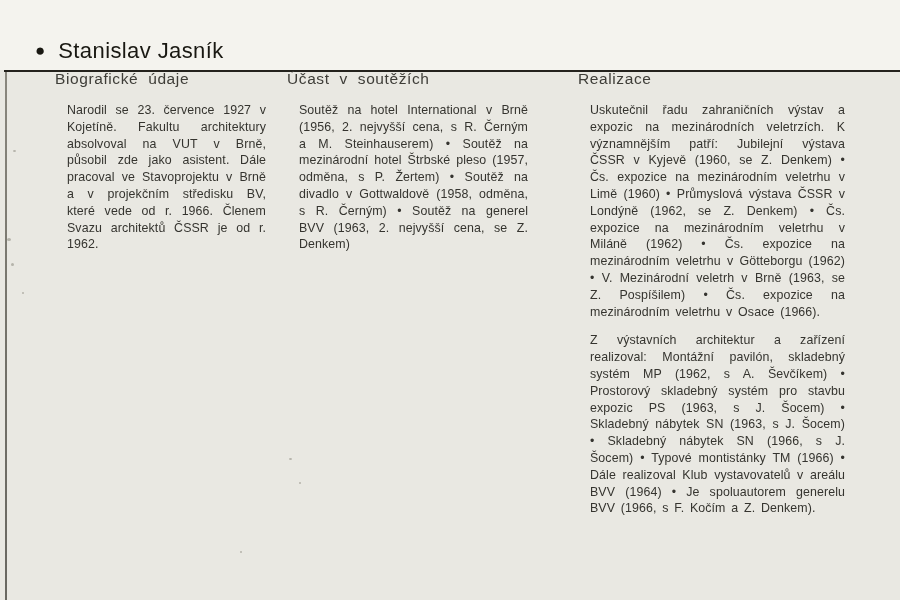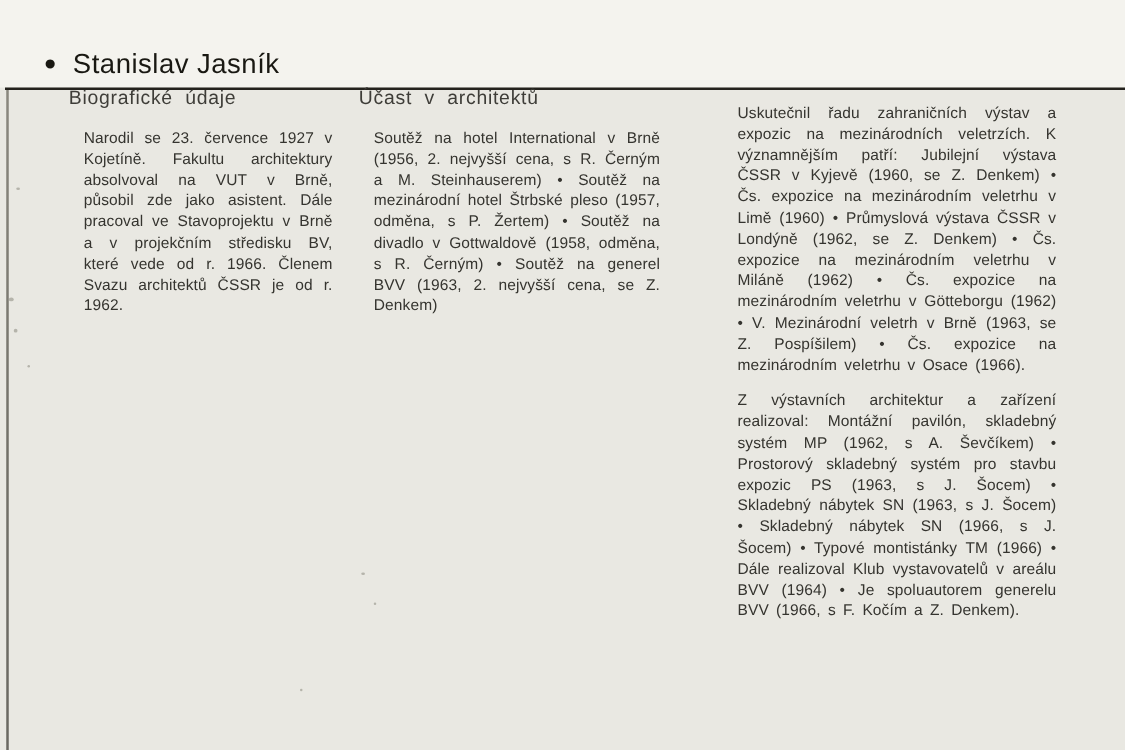--- a/index.html
+++ b/index.html
@@ -67,25 +67,26 @@
 
   <div class="rule"></div>
   <div class="left-edge"></div>
 
   <section class="col col-1">
     <h2 class="col-heading">Biografické údaje</h2>
     <p class="body-text">Narodil se 23. července 1927 v Kojetíně. Fakultu architektury absolvoval na VUT v Brně, působil zde jako asistent. Dále pracoval ve Stavoprojektu v Brně a v projekčním středisku BV, které vede od r. 1966. Členem Svazu architektů ČSSR je od r. 1962.</p>
   </section>
 
   <section class="col col-2">
-    <h2 class="col-heading">Účast v architektů</h2>
+    <h2 class="col-heading">Účast v soutěžích</h2>
     <p class="body-text">Soutěž na hotel International v Brně (1956, 2. nejvyšší cena, s R. Černým a M. Steinhauserem) • Soutěž na mezinárodní hotel Štrbské pleso (1957, odměna, s P. Žertem) • Soutěž na divadlo v Gottwaldově (1958, odměna, s R. Černým) • Soutěž na generel BVV (1963, 2. nejvyšší cena, se Z. Denkem)</p>
   </section>
 
   <section class="col col-3">
+    <h2 class="col-heading">Realizace</h2>
     <p class="body-text">Uskutečnil řadu zahraničních výstav a expozic na mezinárodních veletrzích. K významnějším patří: Jubilejní výstava ČSSR v Kyjevě (1960, se Z. Denkem) • Čs. expozice na mezinárodním veletrhu v Limě (1960) • Průmyslová výstava ČSSR v Londýně (1962, se Z. Denkem) • Čs. expozice na mezinárodním veletrhu v Miláně (1962) • Čs. expozice na mezinárodním veletrhu v Götteborgu (1962) • V. Mezinárodní veletrh v Brně (1963, se Z. Pospíšilem) • Čs. expozice na mezinárodním veletrhu v Osace (1966).</p>
     <p class="body-text">Z výstavních architektur a zařízení realizoval: Montážní pavilón, skladebný systém MP (1962, s A. Ševčíkem) • Prostorový skladebný systém pro stavbu expozic PS (1963, s J. Šocem) • Skladebný nábytek SN (1963, s J. Šocem) • Skladebný nábytek SN (1966, s J. Šocem) • Typové montistánky TM (1966) • Dále realizoval Klub vystavovatelů v areálu BVV (1964) • Je spoluautorem generelu BVV (1966, s F. Kočím a Z. Denkem).</p>
   </section>
 
   <i class="speck" style="left:13px;top:150px;width:3px;height:2px;"></i>
   <i class="speck" style="left:7px;top:238px;width:4px;height:3px;"></i>
   <i class="speck" style="left:11px;top:263px;width:3px;height:3px;"></i>
   <i class="speck" style="left:22px;top:292px;width:2px;height:2px;"></i>
   <i class="speck" style="left:289px;top:458px;width:3px;height:2px;"></i>
   <i class="speck" style="left:299px;top:482px;width:2px;height:2px;"></i>

